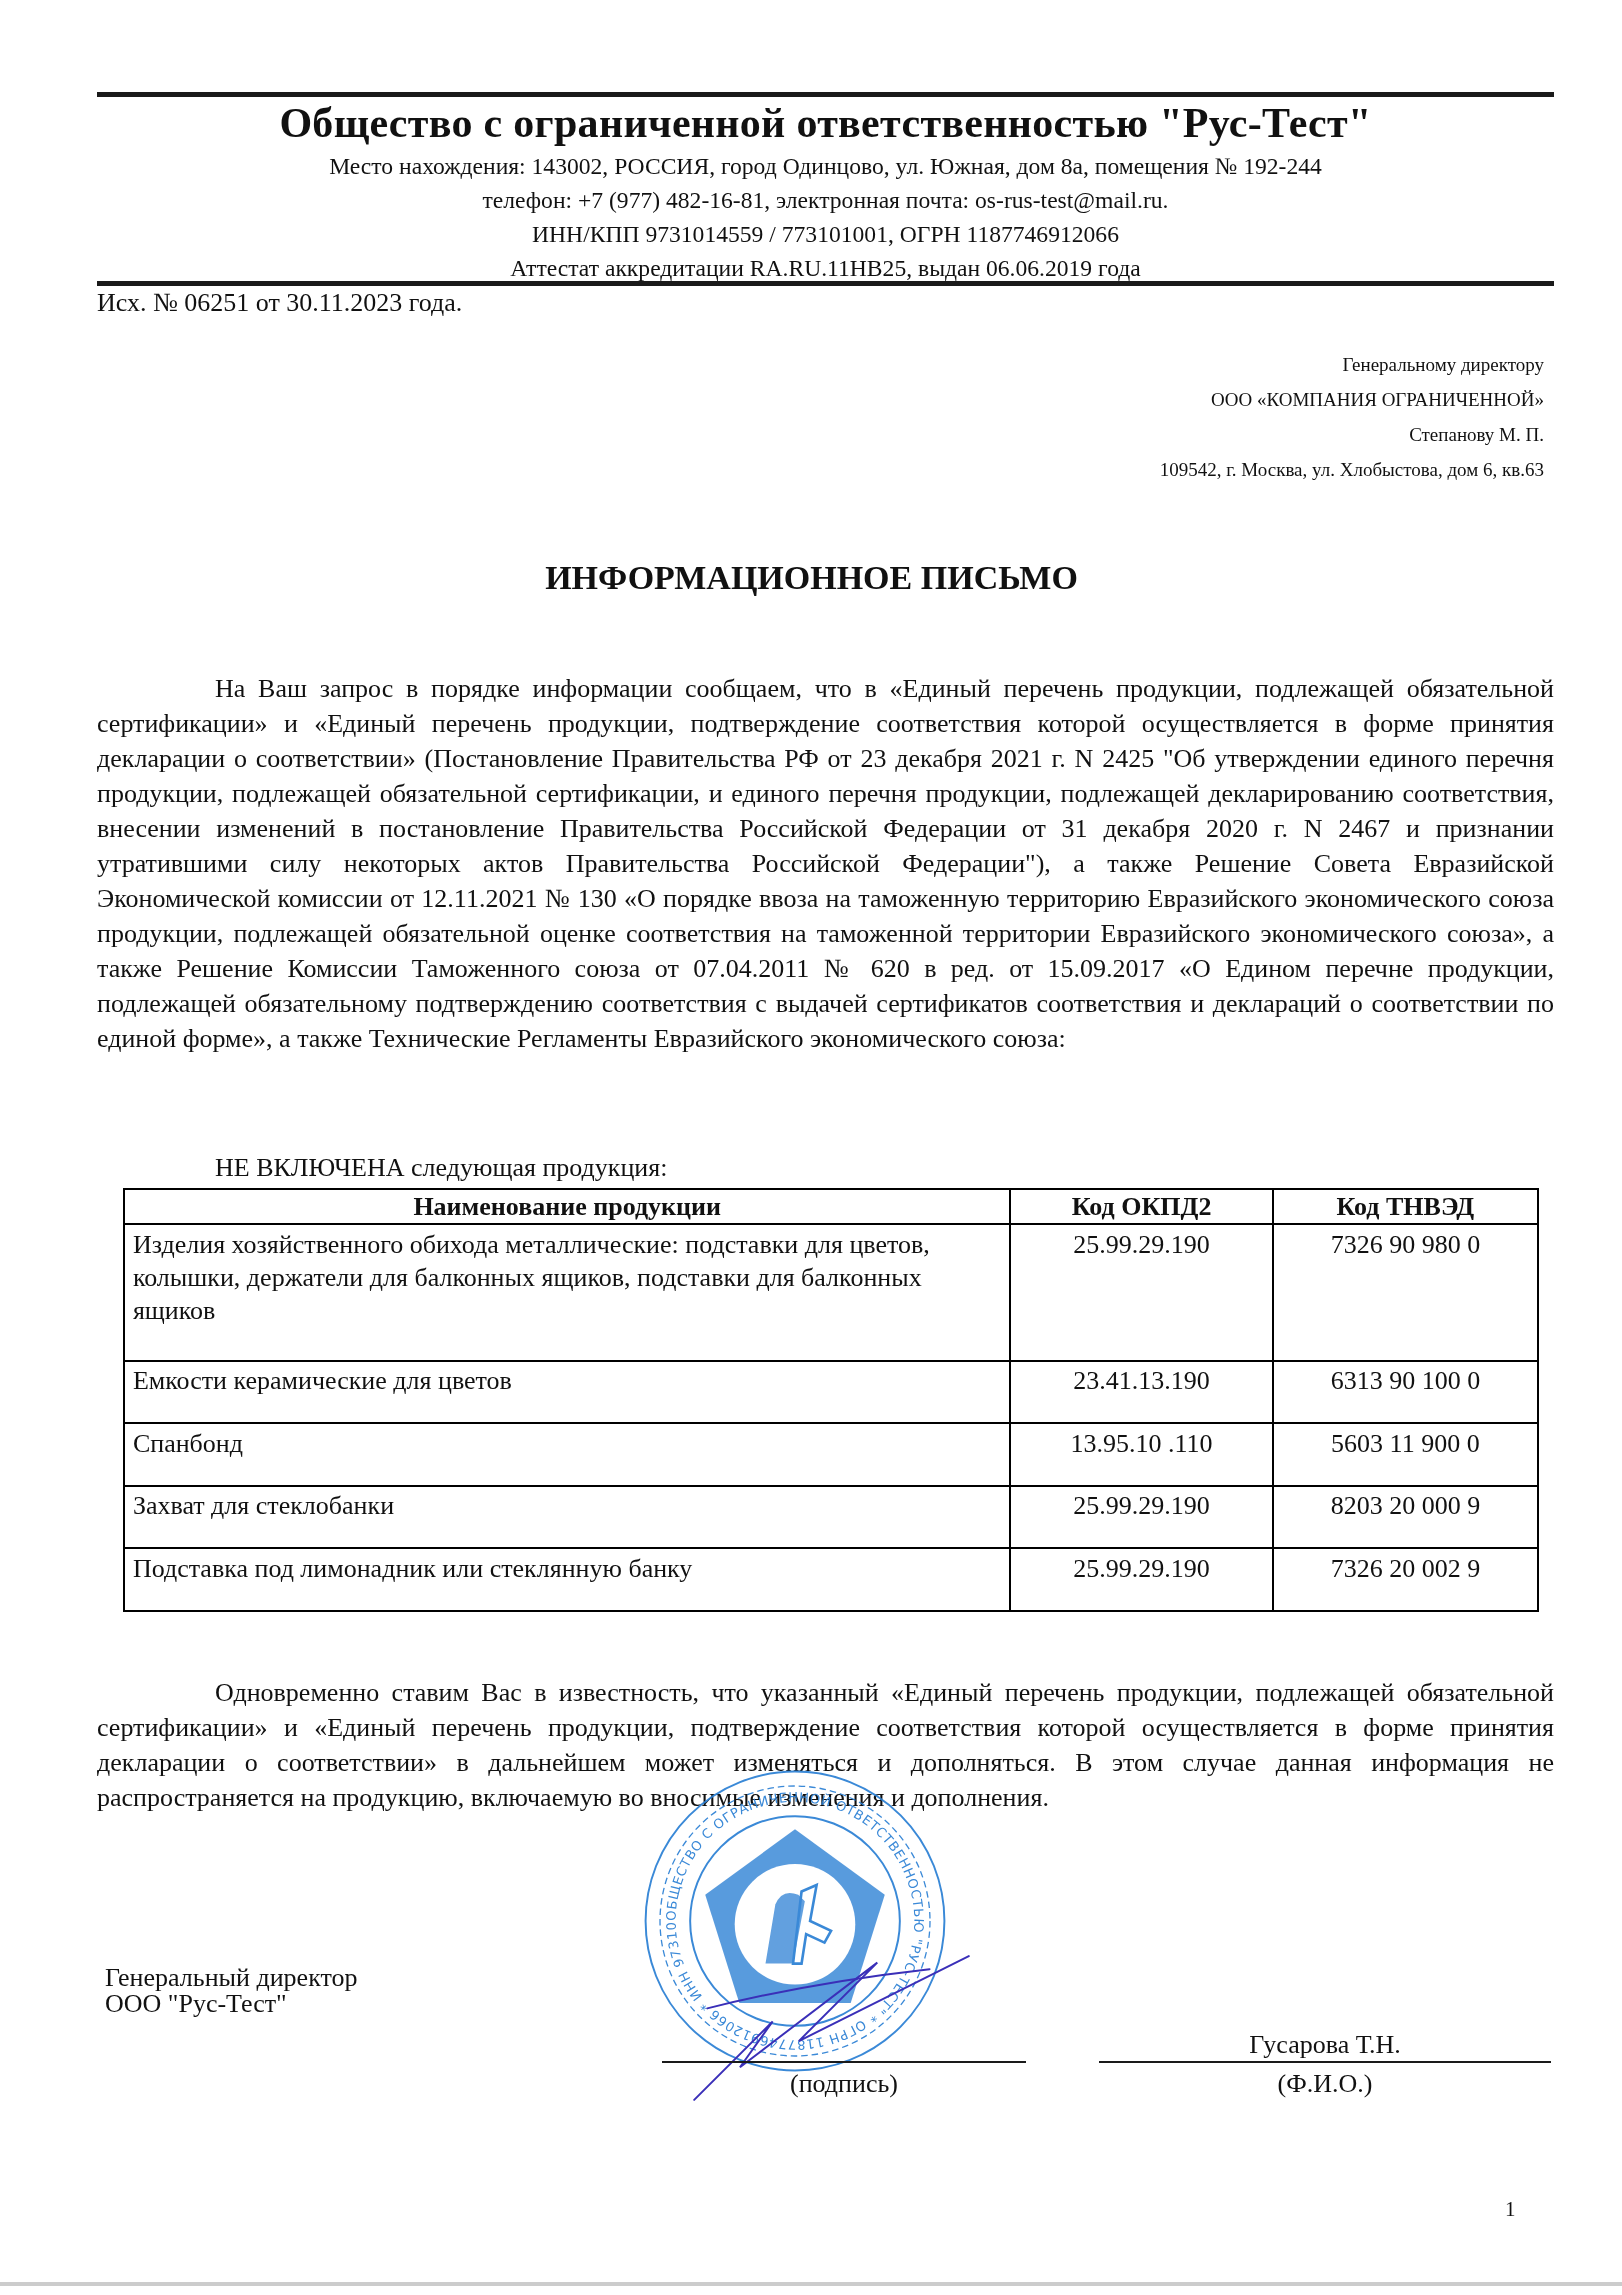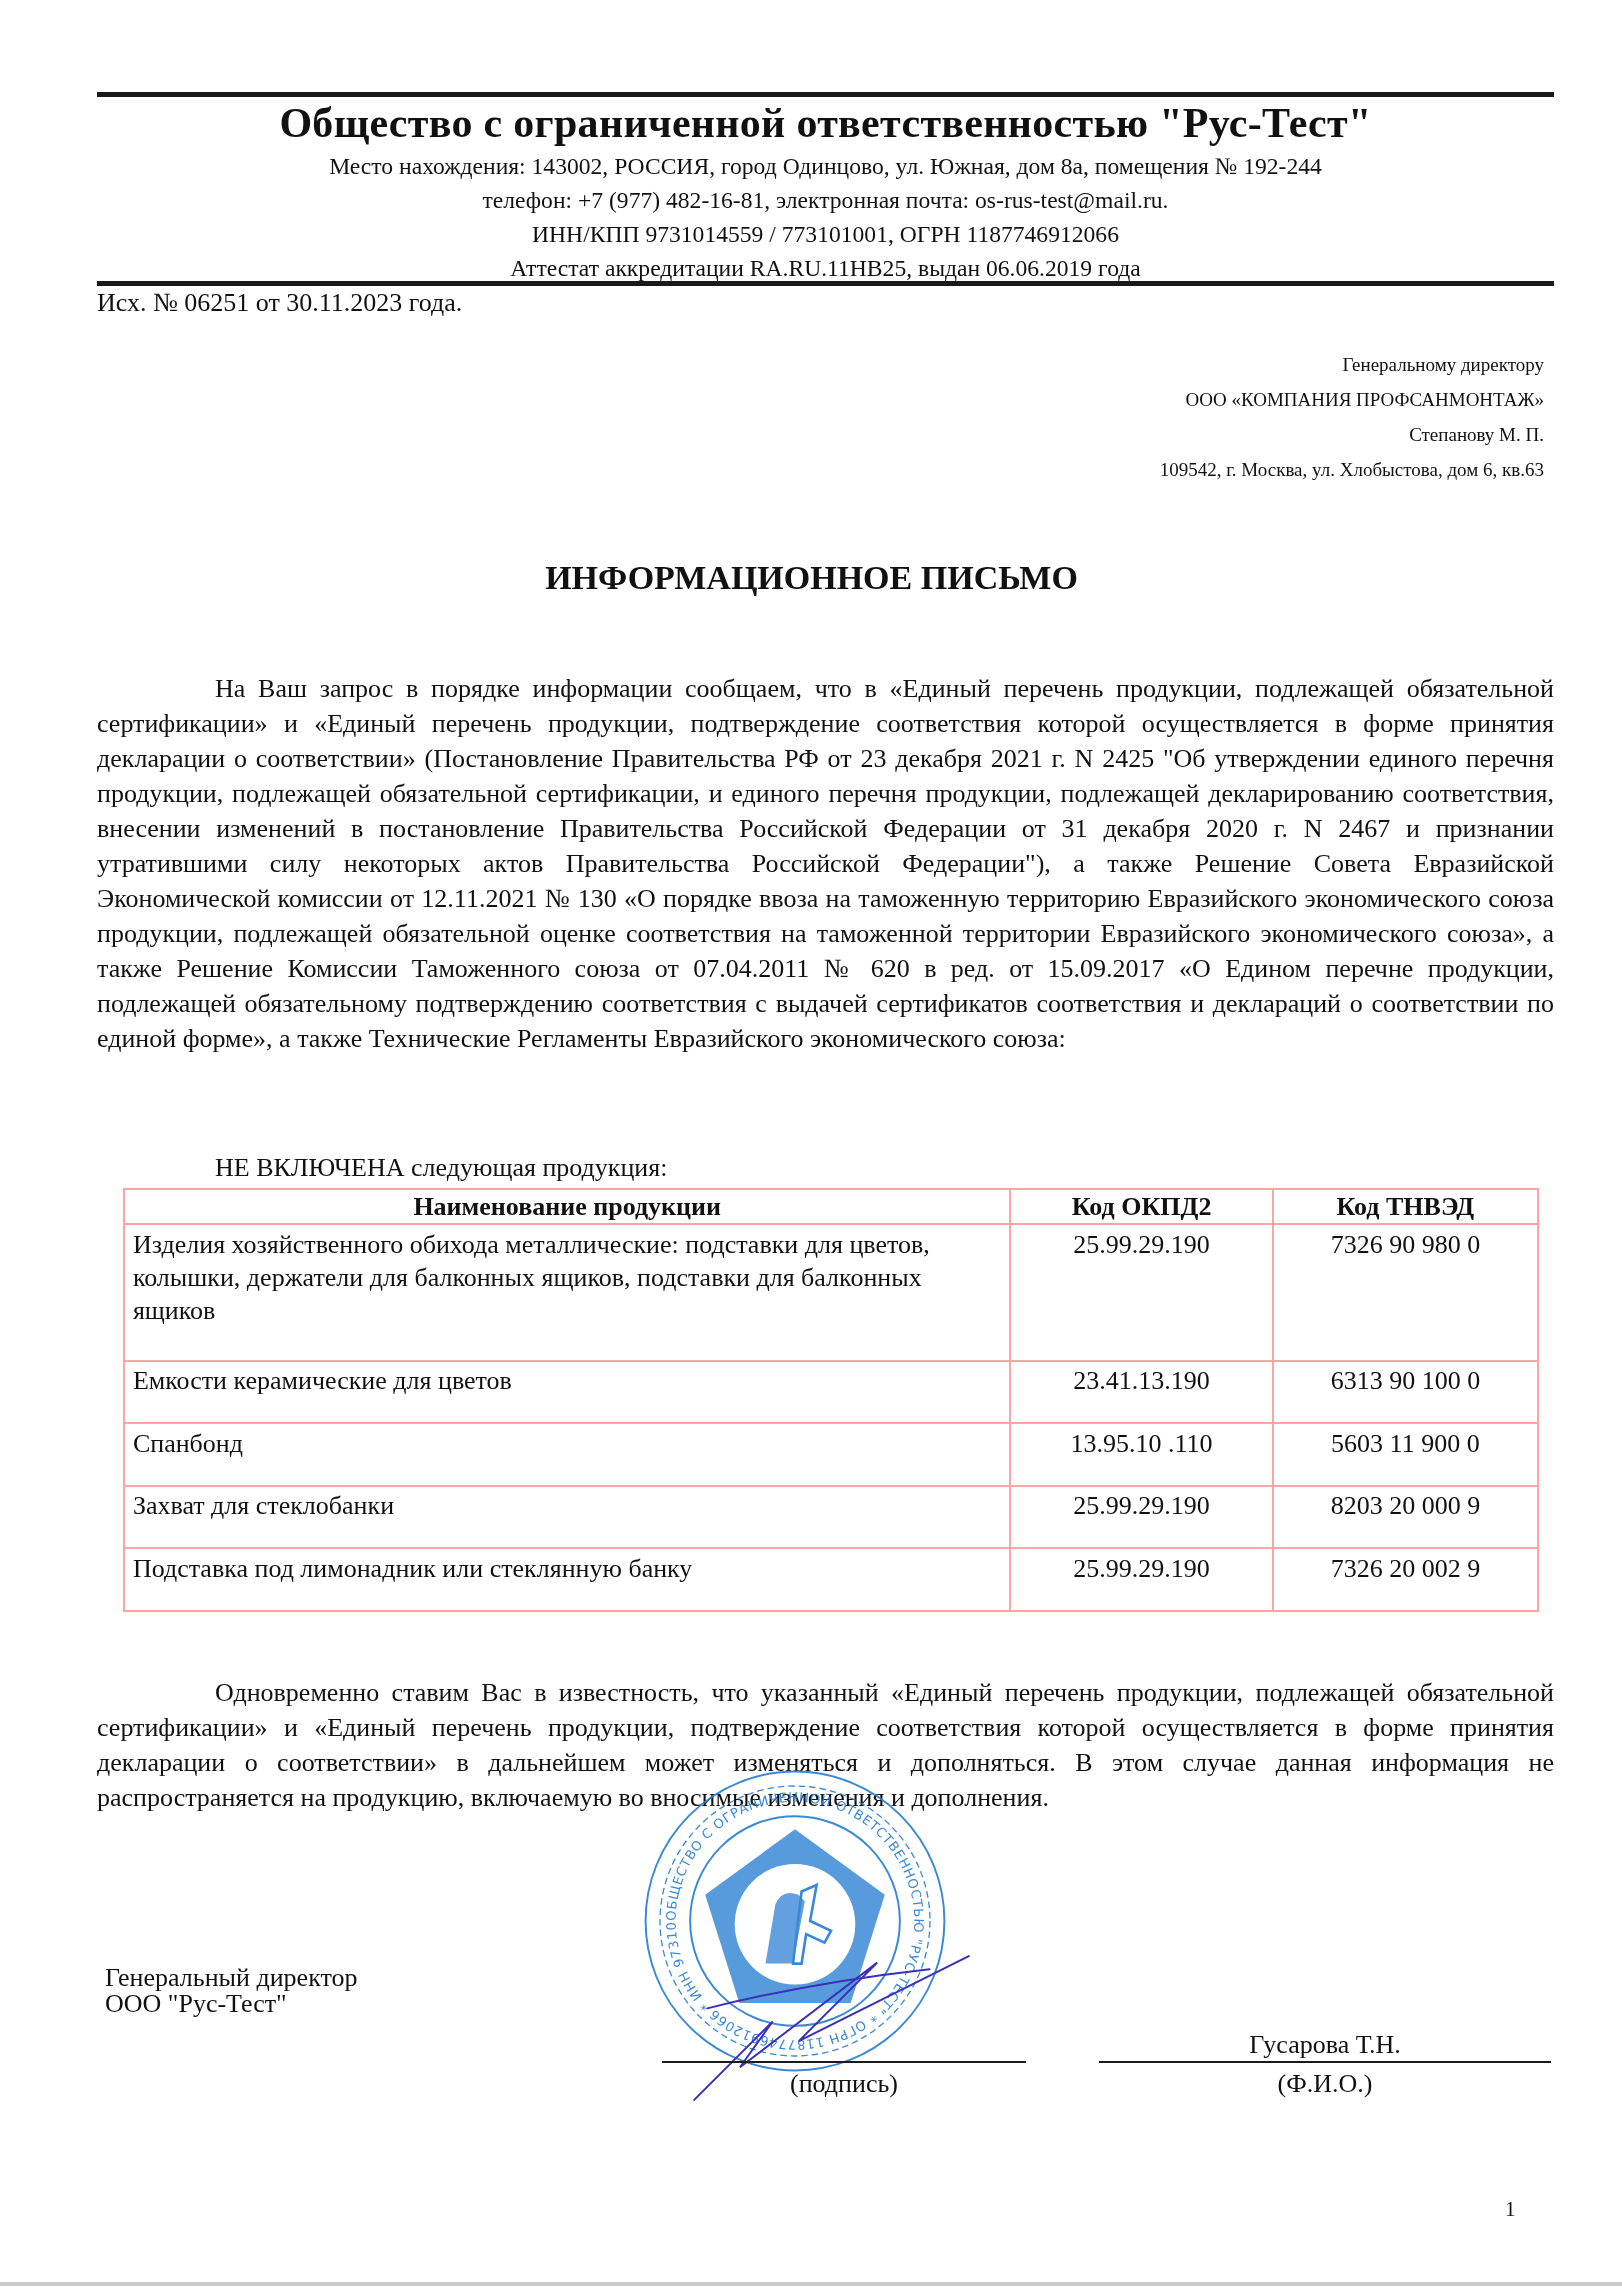--- a/index.html
+++ b/index.html
@@ -28,21 +28,21 @@
     }
     .para {
       position: absolute; left: 97px; width: 1457px;
       font-size: 26px; line-height: 35px; text-align: justify; text-indent: 118px;
     }
     .intro-table { position: absolute; left: 215px; top: 1152px; font-size: 26px; line-height: 31px; }
     table.products {
       position: absolute; left: 123px; top: 1188px; width: 1416px;
       border-collapse: collapse; font-size: 26px; line-height: 33px;
     }
-    table.products th, table.products td { border: 2px solid #fca5a5; vertical-align: top; }
+    table.products th, table.products td { border: 2px solid #000000; vertical-align: top; }
     table.products th { font-weight: bold; text-align: center; height: 33px; padding: 0 5.2px; }
     table.products td { padding: 2.6px 7.9px 0 7.9px; }
     table.products td.code { text-align: center; }
     .col-name { width: 874px; }
     .col-okpd { width: 250px; }
     .row-tall td { height: 132px; }
     .row-std td { height: 58px; }
     .sig-role { position: absolute; left: 105px; font-size: 26px; line-height: 31px; }
     .sig-line { position: absolute; height: 2px; background: #1a1a1a; top: 2061px; }
     .sig-caption { position: absolute; font-size: 26px; line-height: 31px; text-align: center; }
@@ -62,21 +62,21 @@
   <div class="hdr-line" style="top:152px;">Место нахождения: 143002, РОССИЯ, город Одинцово, ул. Южная, дом 8а, помещения № 192-244</div>
   <div class="hdr-line" style="top:186px;">телефон: +7 (977) 482-16-81, электронная почта: os-rus-test@mail.ru.</div>
   <div class="hdr-line" style="top:220px;">ИНН/КПП 9731014559 / 773101001, ОГРН 1187746912066</div>
   <div class="hdr-line" style="top:254px;">Аттестат аккредитации RA.RU.11HB25, выдан 06.06.2019 года</div>
   <div class="rule" style="top:281px;"></div>
 
   <div class="outref">Исх. № 06251 от 30.11.2023 года.</div>
 
   <div class="addressee">
     <div>Генеральному директору</div>
-    <div>ООО «КОМПАНИЯ ПРОФСАНМОНТАЖ»</div>
+    <div>ООО «КОМПАНИЯ ОГРАНИЧЕННОЙ»</div>
     <div>Степанову М. П.</div>
     <div>109542, г. Москва, ул. Хлобыстова, дом 6, кв.63</div>
   </div>
 
   <div class="doc-title">ИНФОРМАЦИОННОЕ ПИСЬМО</div>
 
   <div class="para" style="top:671px;">На Ваш запрос в порядке информации сообщаем, что в «Единый перечень продукции, подлежащей обязательной сертификации» и «Единый перечень продукции, подтверждение соответствия которой осуществляется в форме принятия декларации о соответствии» (Постановление Правительства РФ от 23 декабря 2021 г. N 2425 "Об утверждении единого перечня продукции, подлежащей обязательной сертификации, и единого перечня продукции, подлежащей декларированию соответствия, внесении изменений в постановление Правительства Российской Федерации от 31 декабря 2020 г. N 2467 и признании утратившими силу некоторых актов Правительства Российской Федерации"), а также Решение Совета Евразийской Экономической комиссии от 12.11.2021 № 130 «О порядке ввоза на таможенную территорию Евразийского экономического союза продукции, подлежащей обязательной оценке соответствия на таможенной территории Евразийского экономического союза», а также Решение Комиссии Таможенного союза от 07.04.2011 № 620 в ред. от 15.09.2017 «О Едином перечне продукции, подлежащей обязательному подтверждению соответствия с выдачей сертификатов соответствия и деклараций о соответствии по единой форме», а также Технические Регламенты Евразийского экономического союза:</div>
 
   <div class="intro-table">НЕ ВКЛЮЧЕНА следующая продукция:</div>
 

